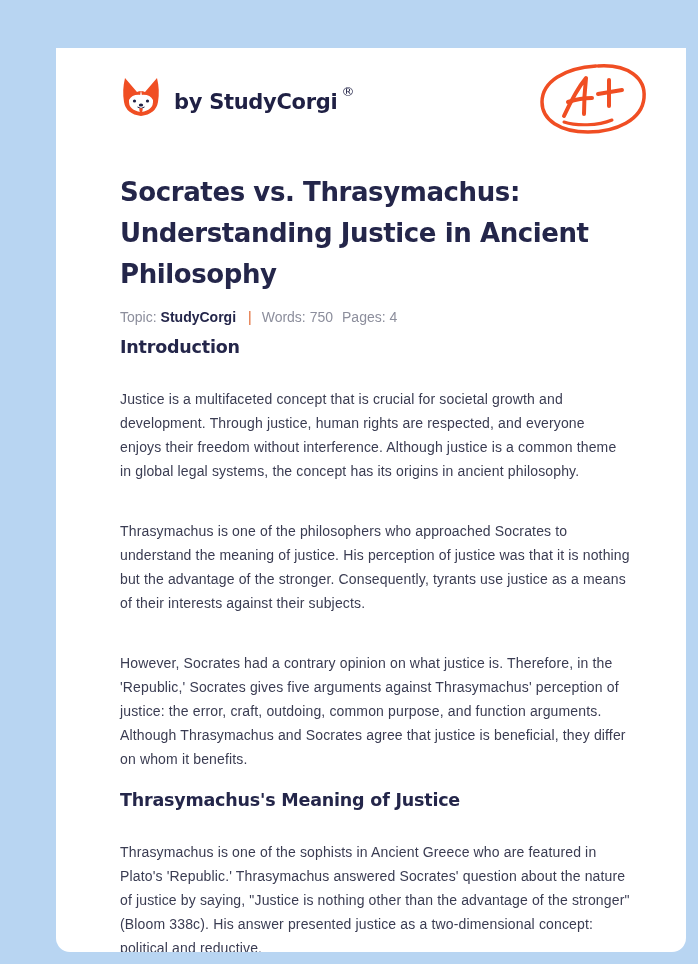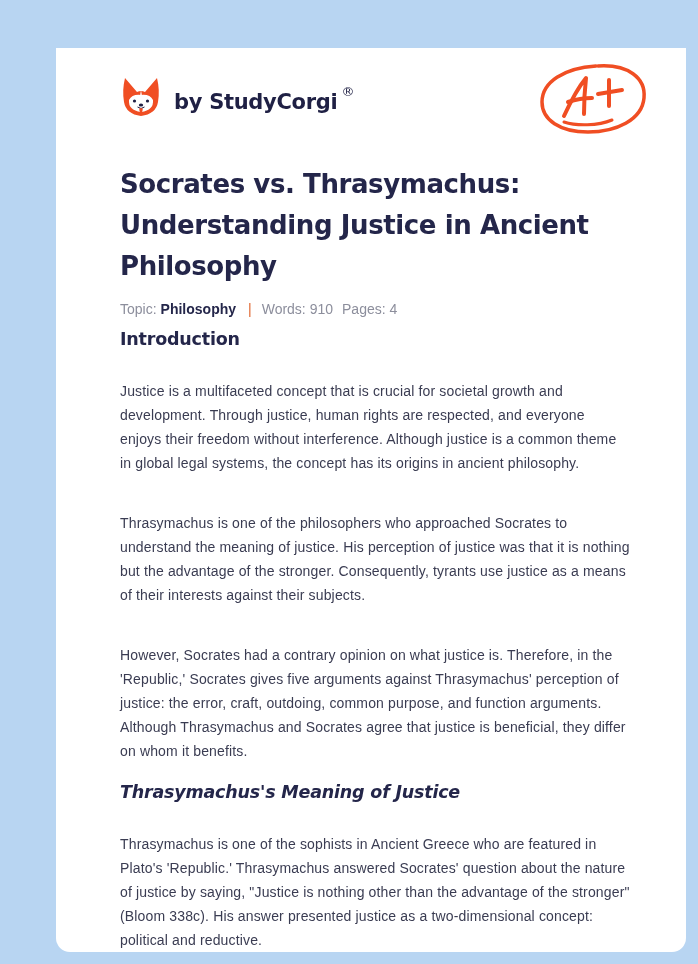--- a/index.html
+++ b/index.html
@@ -43,21 +43,21 @@
       margin-left: 4px;
       margin-top: -14px;
     }
     .grade {
       position: absolute;
       left: 482px; top: 12px;
       width: 110px; height: 80px;
     }
     .content {
       position: absolute;
-      left: 64px; top: 116px;
+      left: 64px; top: 124px;
       width: 510px;
       color: #3a3c52;
     }
     .title {
       font-family: "DejaVu Sans", sans-serif;
       font-weight: bold;
       font-size: 26px;
       line-height: 41px;
       color: #24264a;
       letter-spacing: -0.4px;
@@ -72,21 +72,21 @@
     .meta .sep { color: #e0662f; margin: 0 10px 0 12px; }
     .meta .words { margin-right: 9px; }
     h2 {
       font-family: "DejaVu Sans", sans-serif;
       font-weight: bold;
       font-size: 17.5px;
       color: #24264a;
       letter-spacing: -0.2px;
     }
     h2.intro { margin-top: 12px; }
-    h2.section { margin-top: 19px; font-style: italic; }
+    h2.section { margin-top: 19px; }
     p {
       font-size: 14px;
       line-height: 24px;
       color: #3a3c52;
       letter-spacing: 0.15px;
     }
     p + p { margin-top: 36px; }
     h2 + p { margin-top: 30px; }
   </style>
 </head>
@@ -116,23 +116,23 @@
       <path d="M60 34 L84 30" stroke="#f04e23" stroke-width="4" fill="none" stroke-linecap="round"></path>
       <path d="M71 20 L71 46" stroke="#f04e23" stroke-width="4" fill="none" stroke-linecap="round"></path>
     </svg>
   </div>
 
   <div class="content">
     <h1 class="title">Socrates vs. Thrasymachus: Understanding Justice in Ancient Philosophy</h1>
 
     <div class="meta">
       <span>Topic:</span>
-      <span class="topic-value">Philosophy</span>
+      <span class="topic-value">StudyCorgi</span>
       <span class="sep">|</span>
-      <span class="words">Words: 910</span>
+      <span class="words">Words: 750</span>
       <span>Pages: 4</span>
     </div>
 
     <h2 class="intro">Introduction</h2>
     <p>Justice is a multifaceted concept that is crucial for societal growth and development. Through justice, human rights are respected, and everyone enjoys their freedom without interference. Although justice is a common theme in global legal systems, the concept has its origins in ancient philosophy.</p>
     <p>Thrasymachus is one of the philosophers who approached Socrates to understand the meaning of justice. His perception of justice was that it is nothing but the advantage of the stronger. Consequently, tyrants use justice as a means of their interests against their subjects.</p>
     <p>However, Socrates had a contrary opinion on what justice is. Therefore, in the 'Republic,' Socrates gives five arguments against Thrasymachus' perception of justice: the error, craft, outdoing, common purpose, and function arguments. Although Thrasymachus and Socrates agree that justice is beneficial, they differ on whom it benefits.</p>
 
     <h2 class="section">Thrasymachus's Meaning of Justice</h2>
     <p>Thrasymachus is one of the sophists in Ancient Greece who are featured in Plato's 'Republic.' Thrasymachus answered Socrates' question about the nature of justice by saying, "Justice is nothing other than the advantage of the stronger" (Bloom 338c). His answer presented justice as a two-dimensional concept: political and reductive.</p>

